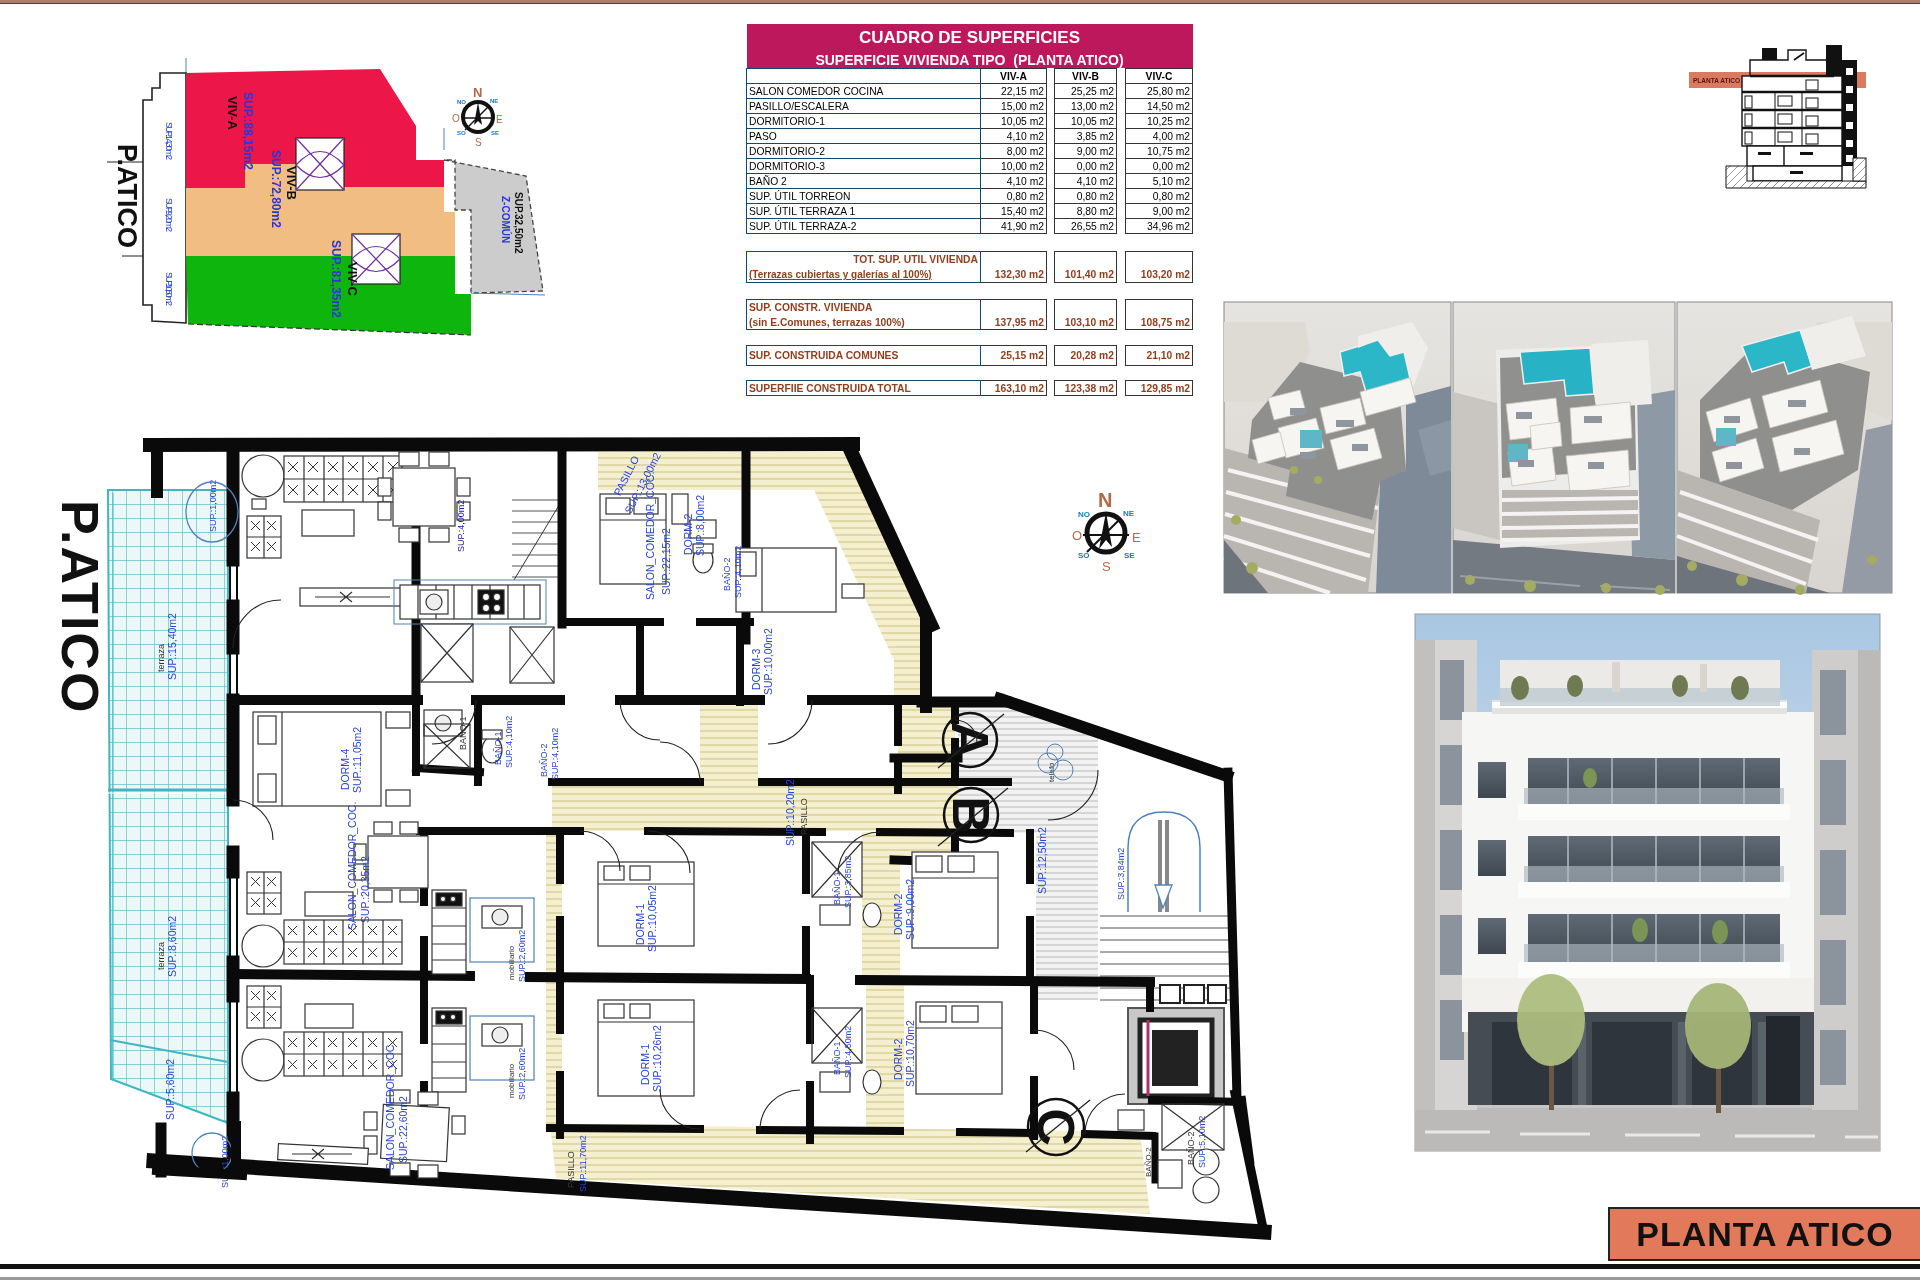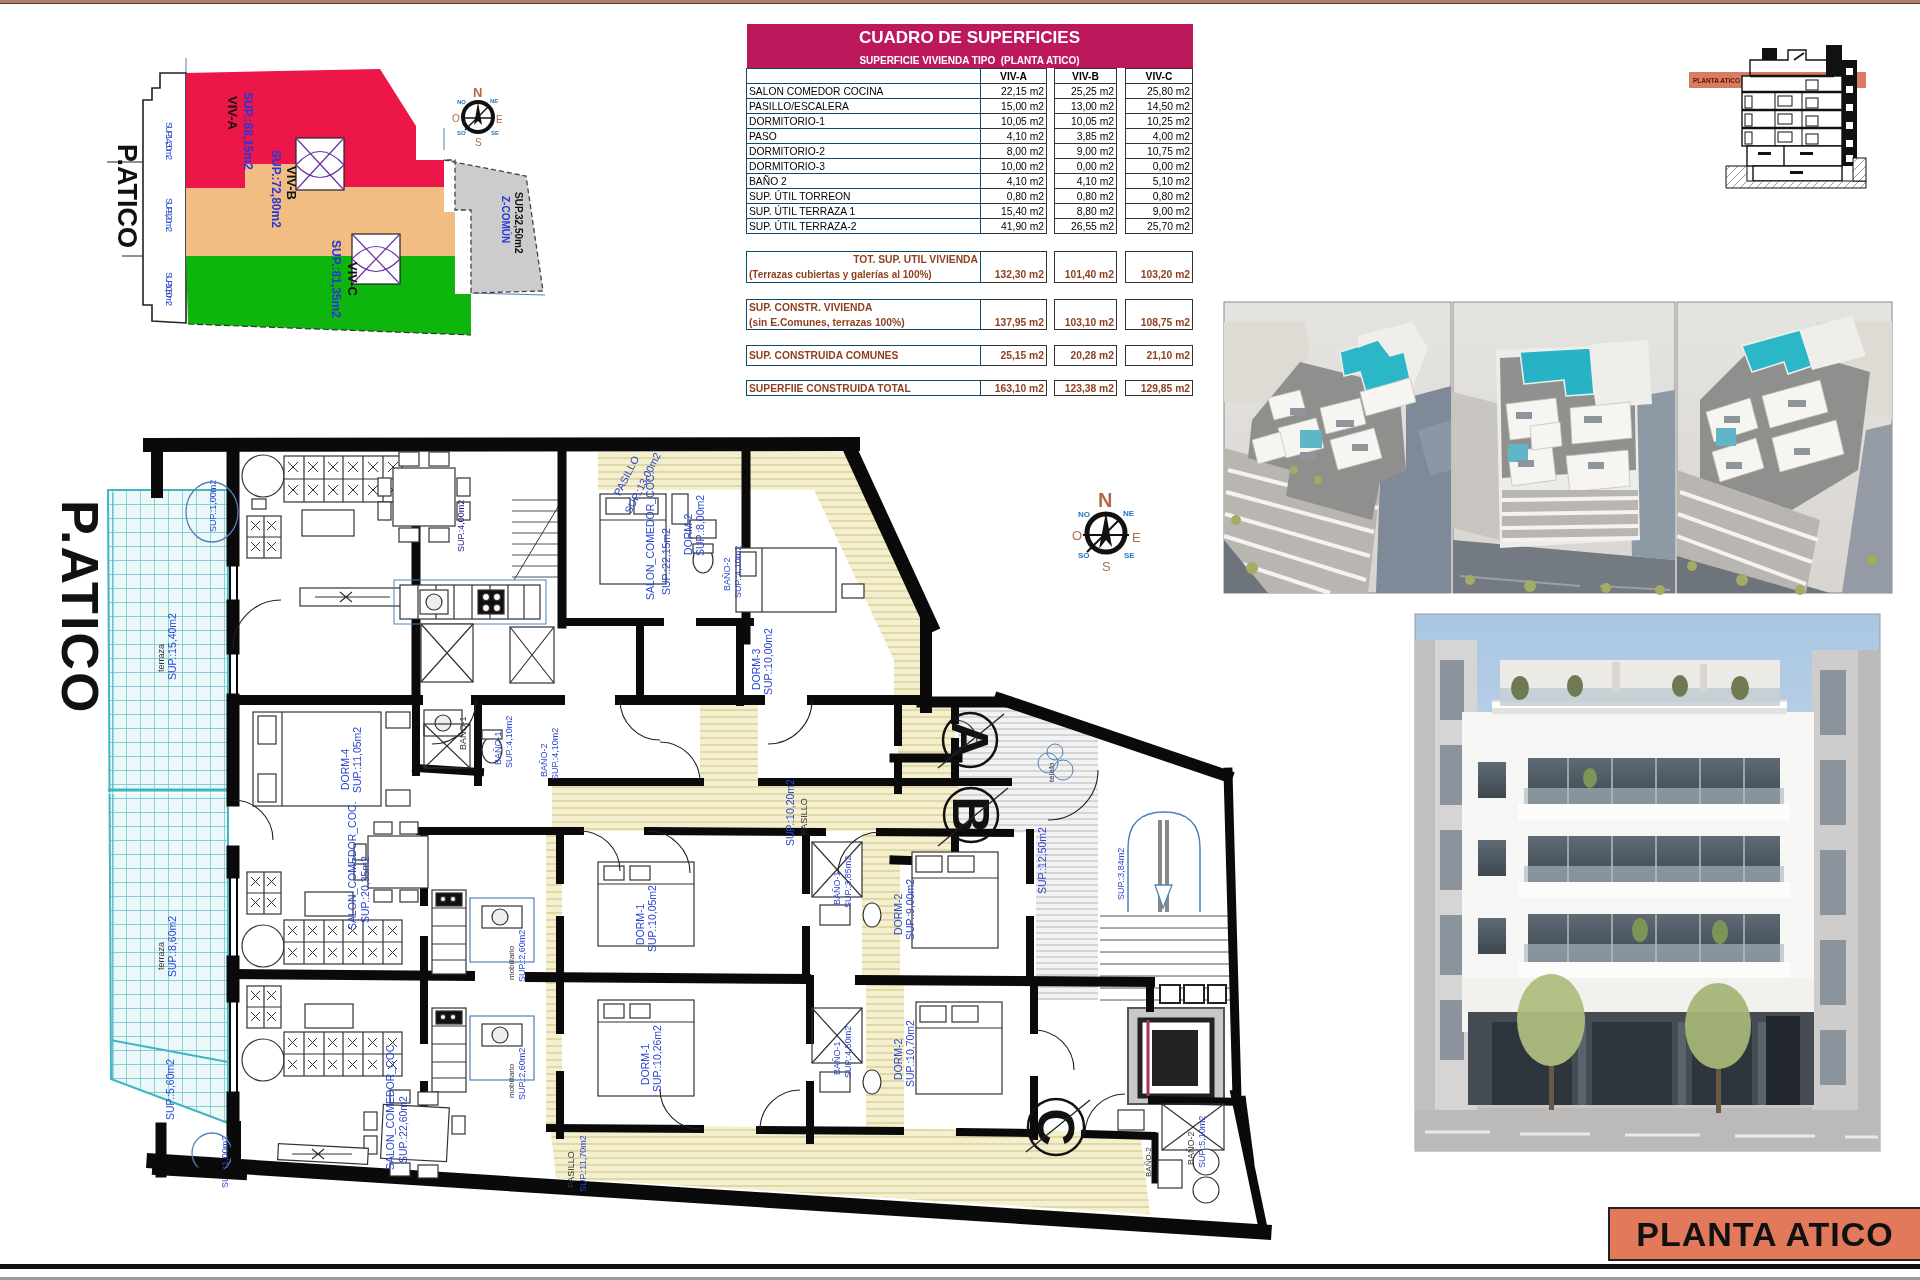--- a/index.html
+++ b/index.html
@@ -35,21 +35,21 @@
         <col style="width:8px">
         <col style="width:62px">
         <col style="width:9px">
         <col style="width:67px">
       </colgroup>
  <tbody>
         <tr>
           <td colspan="6" class="thead" style="font-size:17px;height:28px;">CUADRO&nbsp;DE&nbsp;SUPERFICIES</td>
         </tr>
  <tr>
-          <td colspan="6" class="thead" style="font-size:10px;height:16px;">SUPERFICIE VIVIENDA TIPO&nbsp; (PLANTA ATICO)</td>
+          <td colspan="6" class="thead" style="font-size:14px;height:16px;">SUPERFICIE VIVIENDA TIPO&nbsp; (PLANTA ATICO)</td>
         </tr>
  <tr style="font-weight:bold;text-align:center;">
    <td class="lbl"></td>
           <td class="num" style="text-align:center;">VIV-A</td>
           <td></td>
           <td class="num" style="text-align:center;">VIV-B</td>
           <td></td>
           <td class="num" style="text-align:center;">VIV-C</td>
         </tr>
  <tr>
@@ -123,40 +123,40 @@
           <td class="num">8,80 m2</td>
           <td></td>
           <td class="num">9,00 m2</td>
         </tr>
  <tr>
           <td class="lbl">SUP. ÚTIL TERRAZA-2</td>
           <td class="num">41,90 m2</td>
           <td></td>
           <td class="num">26,55 m2</td>
           <td></td>
-          <td class="num">25,70 m2</td>
+          <td class="num">34,96 m2</td>
         </tr>
  <tr>
           <td style="height:17px;"></td>
           <td></td>
           <td></td>
           <td></td>
           <td></td>
           <td></td>
         </tr>
  <tr style="height:16px;">
           <td class="lbl brown" style="border-bottom:none;text-align:right;">&nbsp;TOT. SUP. UTIL VIVIENDA</td>
           <td style="border:1.5px solid #333;border-bottom:none;"></td>
           <td></td>
           <td style="border:1.5px solid #333;border-bottom:none;"></td>
           <td></td>
           <td style="border:1.5px solid #333;border-bottom:none;"></td>
         </tr>
  <tr>
-          <td class="lbl brown" style="border-top:none;font-size:10px;">(Terrazas cubiertas y galerías al 100%)</td>
+          <td class="lbl brown" style="border-top:none;font-size:10px;text-decoration:underline;">(Terrazas cubiertas y galerías al 100%)</td>
           <td class="num brown" style="border-top:none;">132,30 m2</td>
           <td></td>
           <td class="num brown" style="border-top:none;">101,40 m2</td>
           <td></td>
           <td class="num brown" style="border-top:none;">103,20 m2</td>
         </tr>
  <tr>
           <td style="height:16px;"></td>
           <td></td>
           <td></td>

